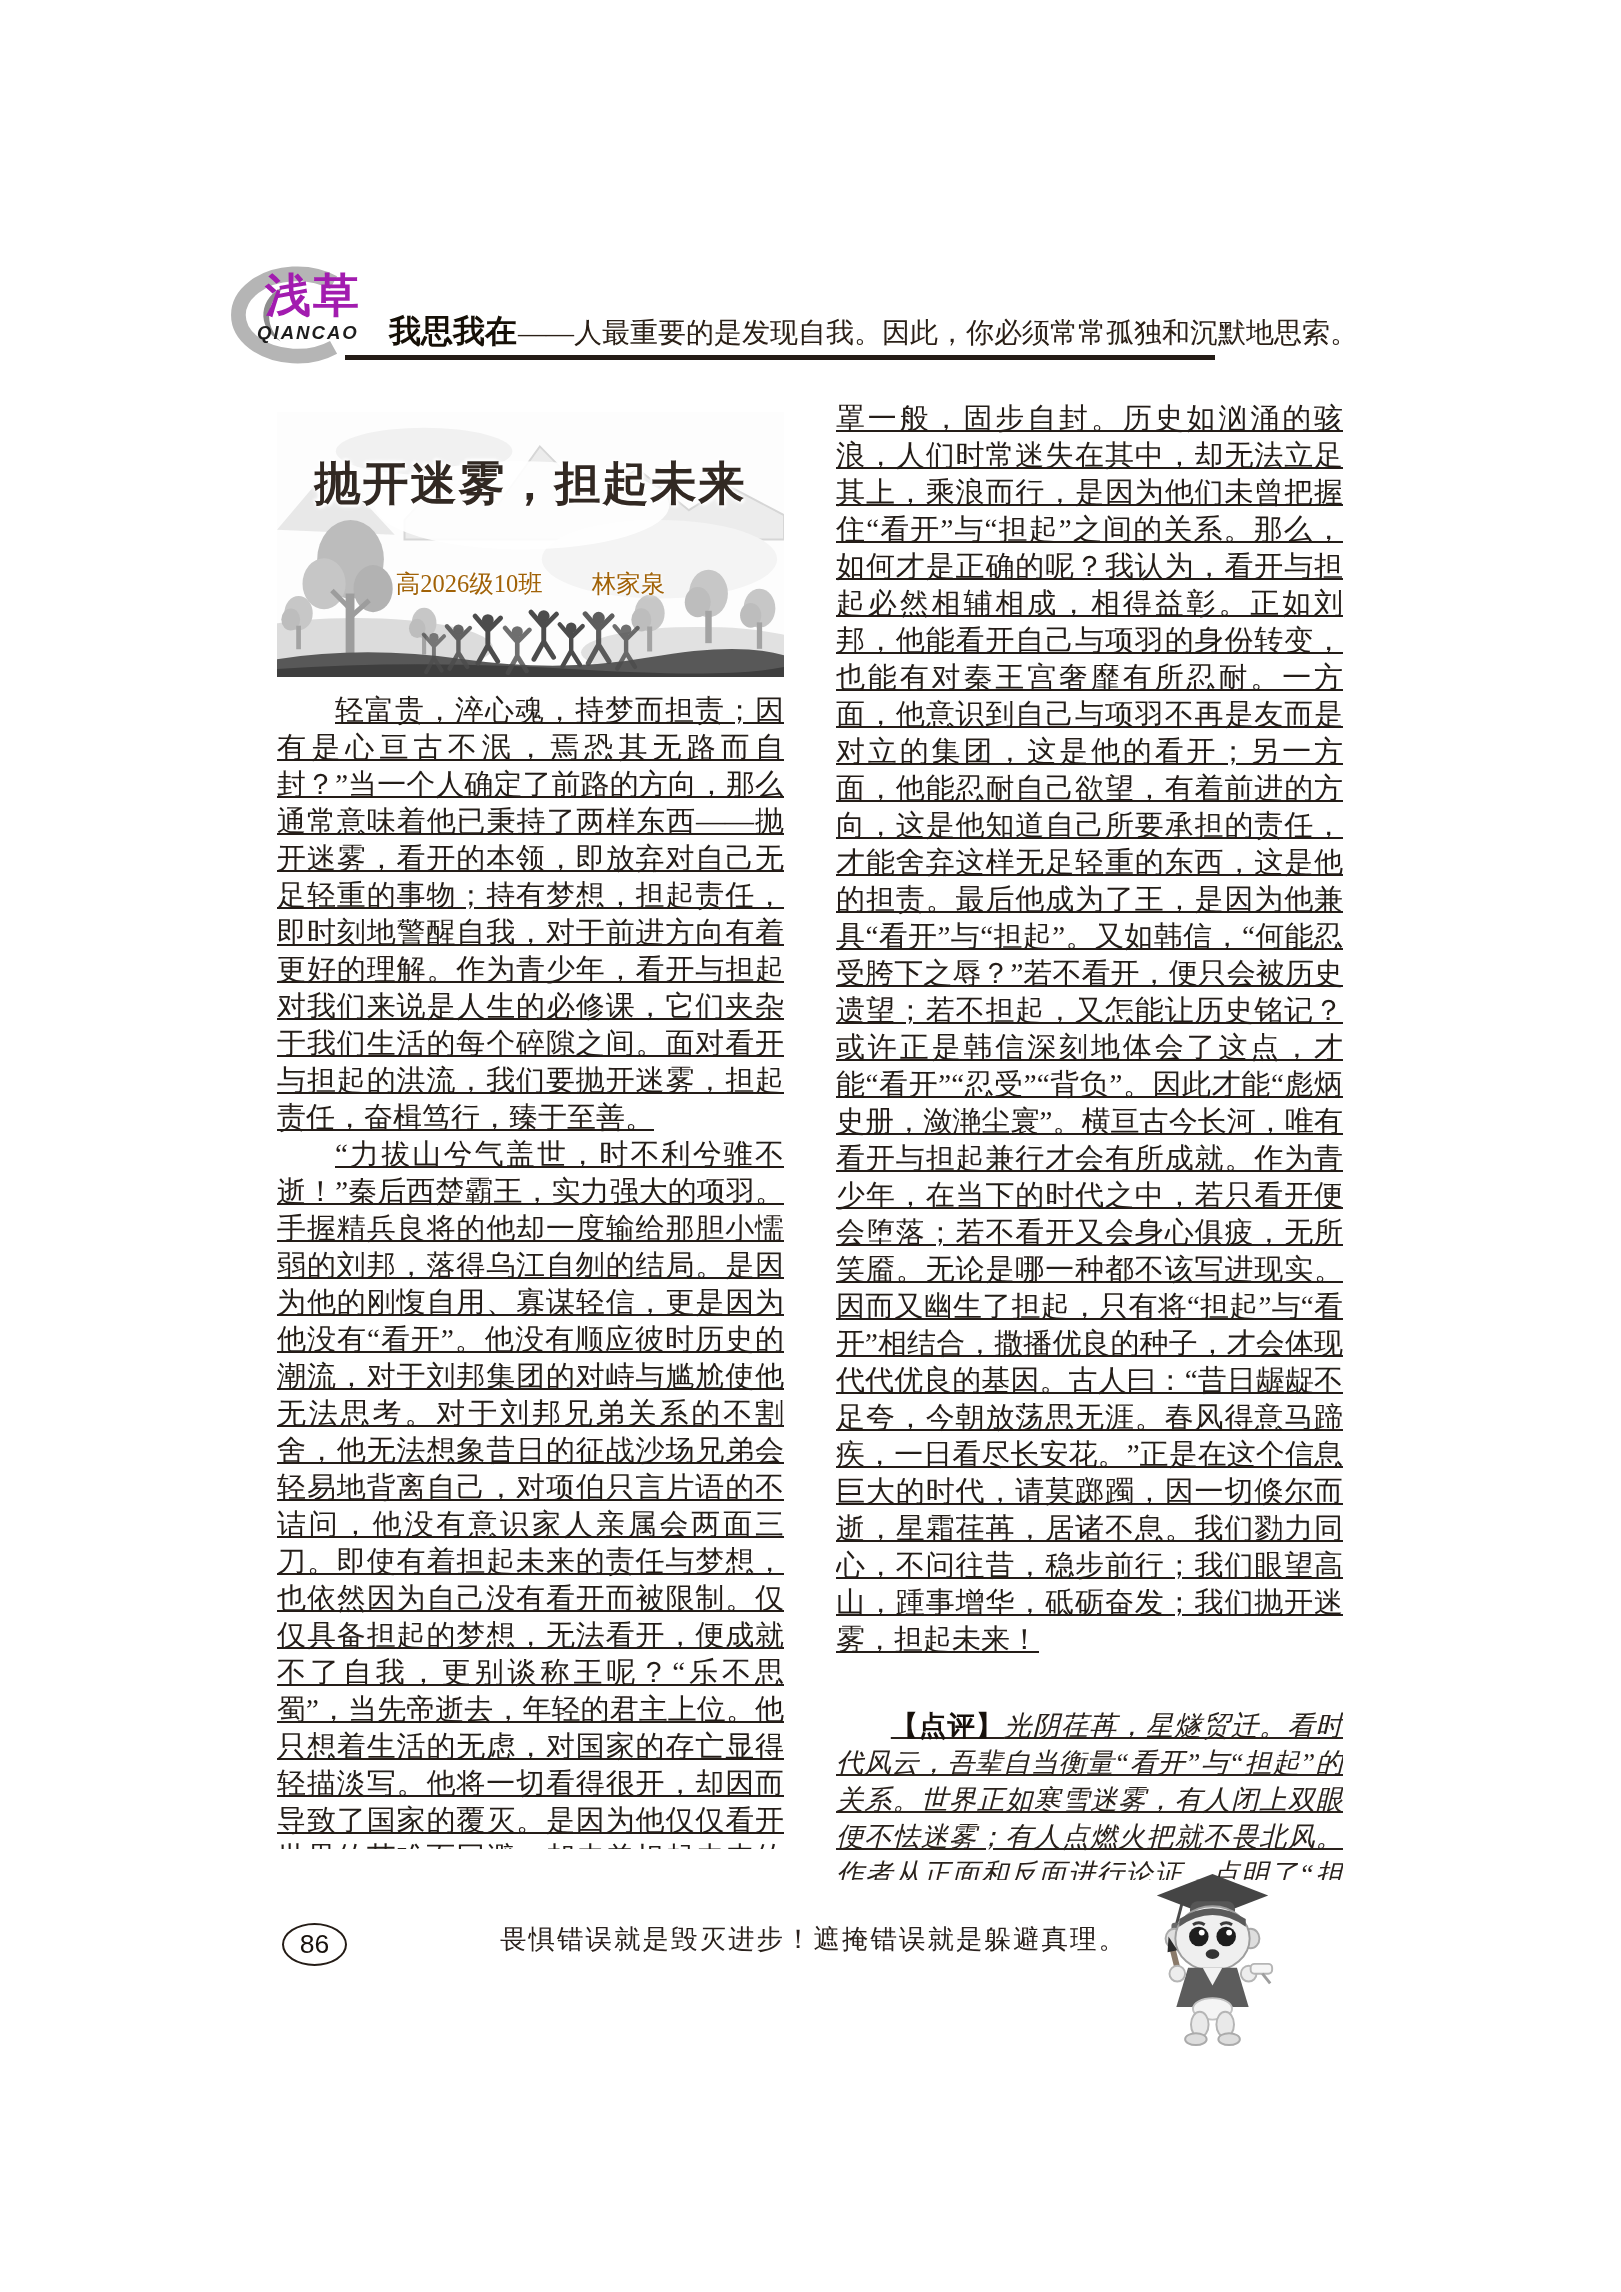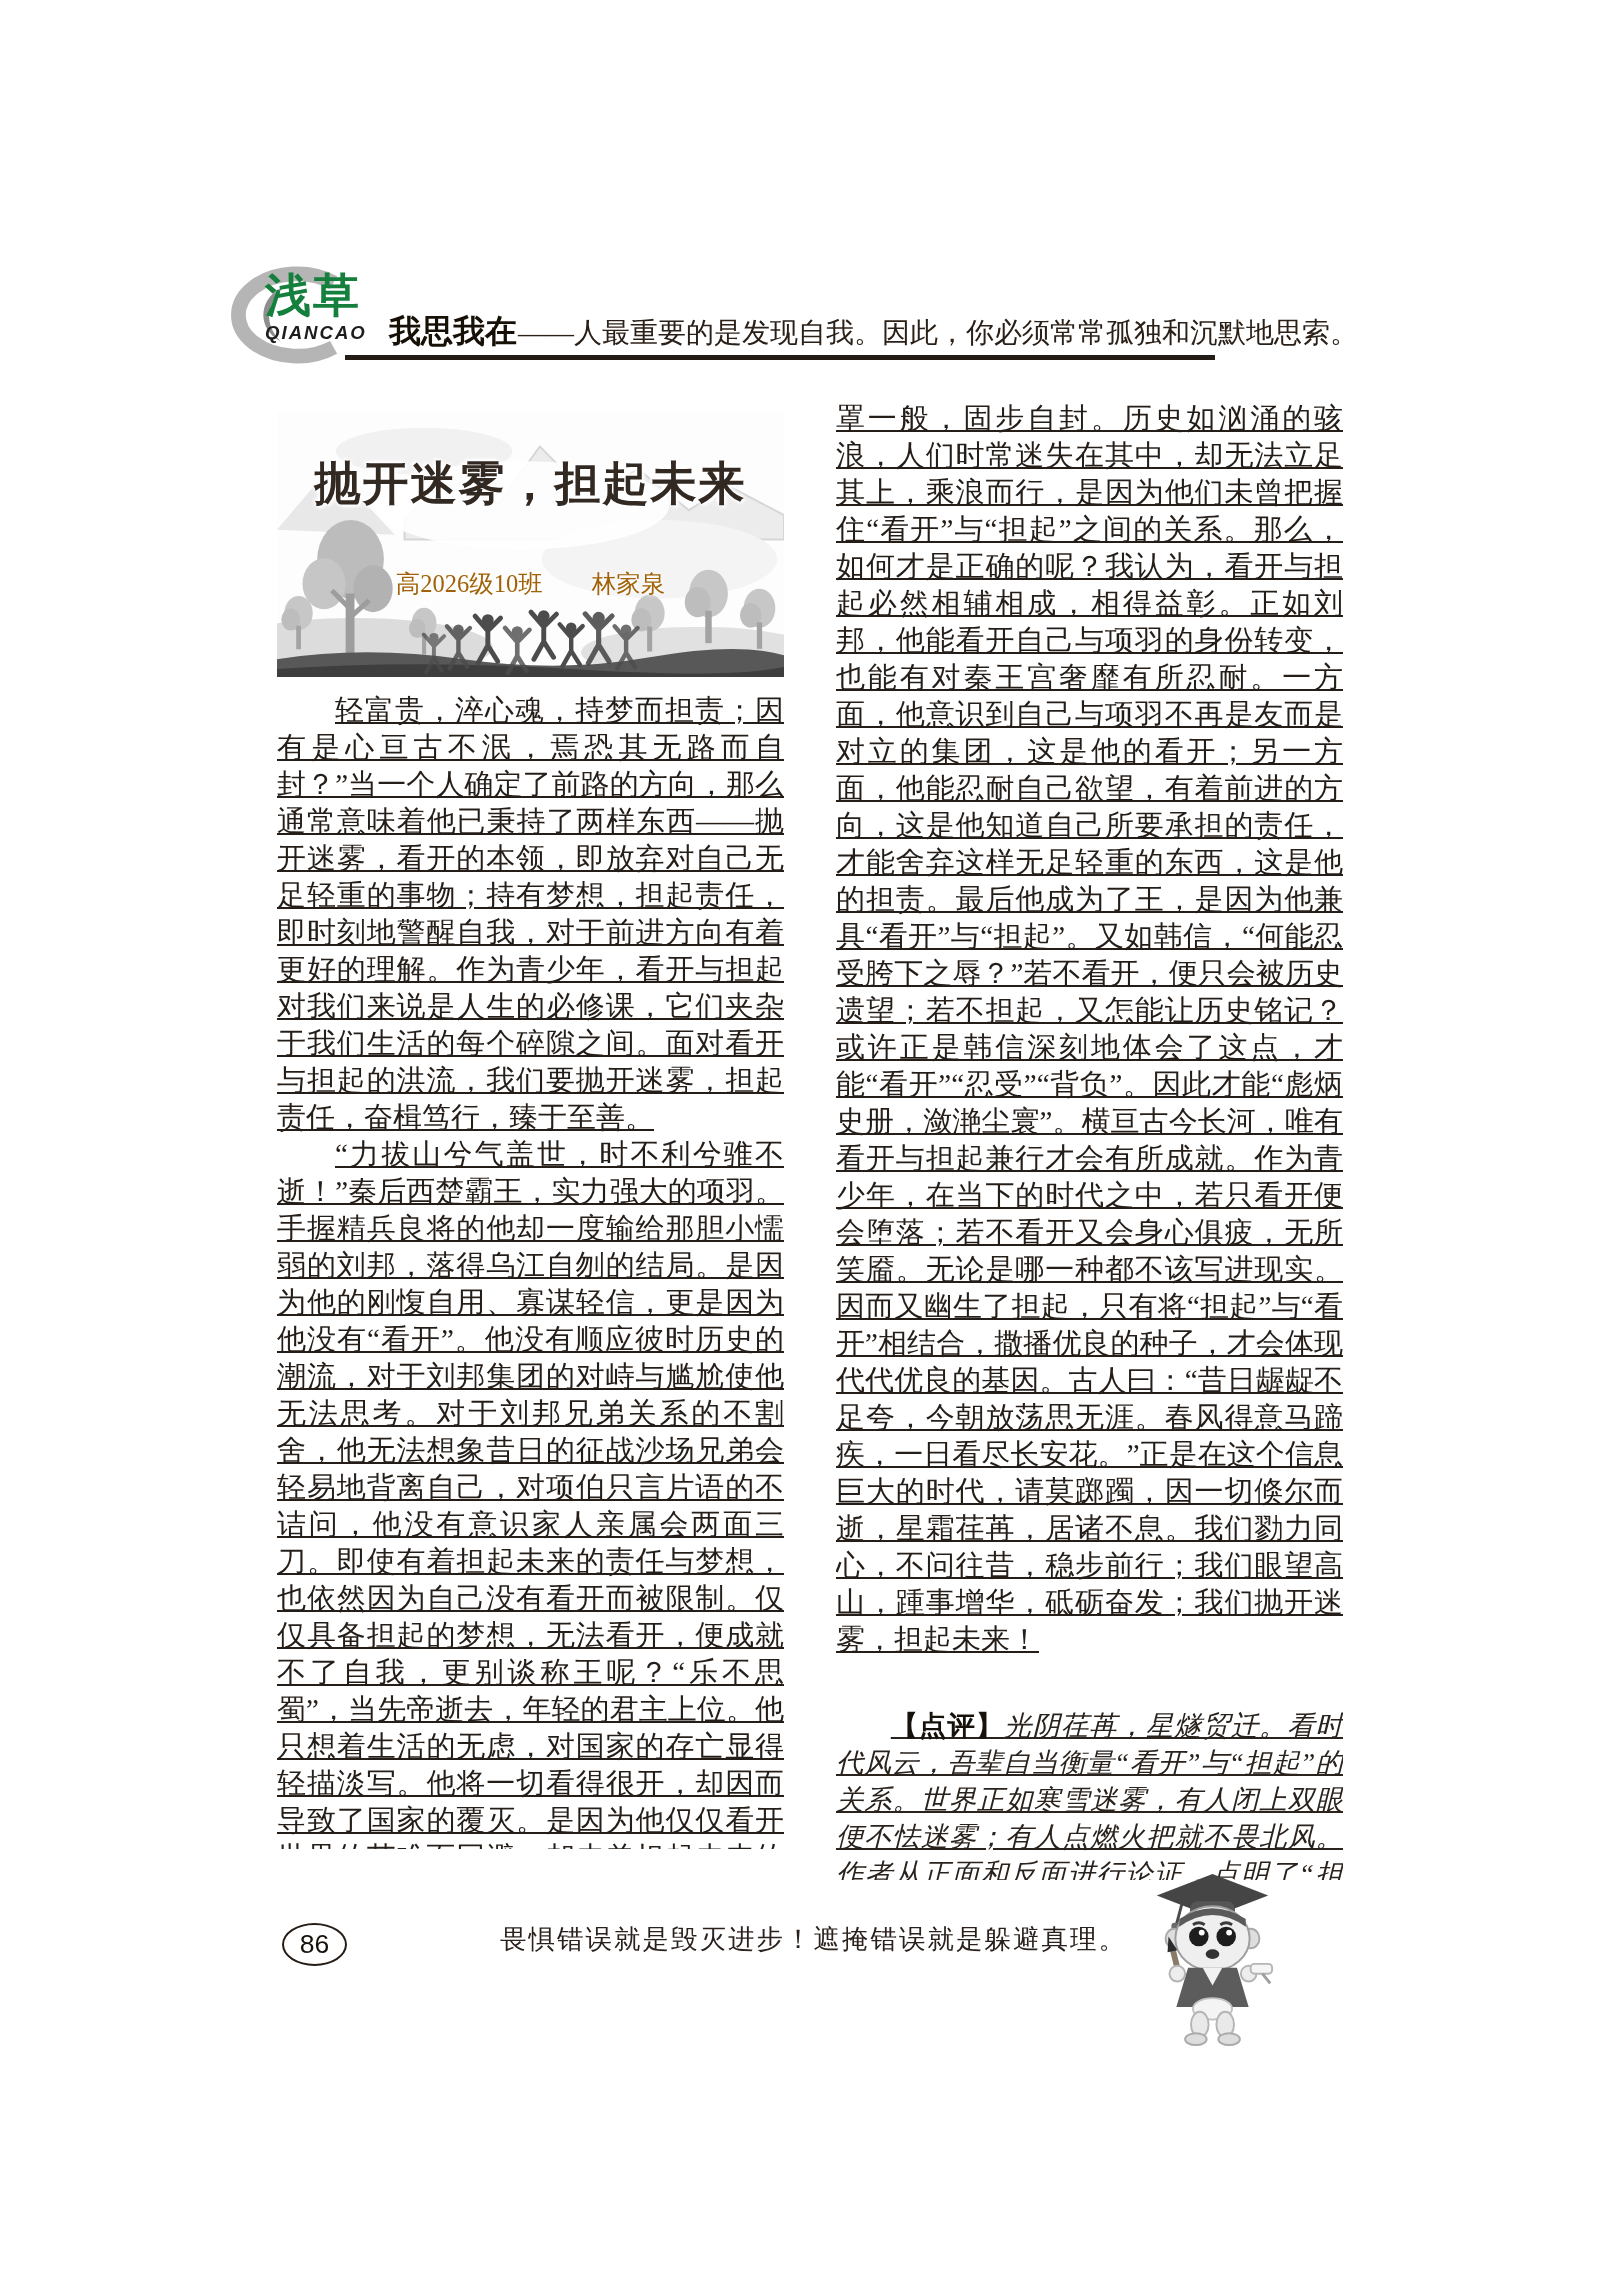--- a/index.html
+++ b/index.html
@@ -4,22 +4,22 @@
 <style>
   html,body{margin:0;padding:0;background:#ffffff;}
   body{width:1621px;height:2293px;position:relative;overflow:hidden;
        font-family:"Liberation Serif","DejaVu Serif",serif;color:#241d18;}
   .abs{position:absolute;}
 
   
   .logo{left:214px;top:263px;width:206px;height:108px;}
   .logo svg{position:absolute;left:0;top:0;}
   .logo-cn{position:absolute;left:51px;top:2px;font-size:46px;font-weight:bold;
-           font-family:"DejaVu Serif",serif;color:#15803d;letter-spacing:2px;}
-  .logo-en{position:absolute;left:51px;top:59px;font-size:18.6px;font-style:italic;
+           font-family:"DejaVu Serif",serif;color:#a21caf;letter-spacing:2px;}
+  .logo-en{position:absolute;left:43px;top:59px;font-size:18.6px;font-style:italic;
            font-weight:bold;font-family:"Liberation Sans","DejaVu Sans",sans-serif;
            color:#1d1d1d;letter-spacing:2px;}
   .slogan{left:389px;top:310px;white-space:nowrap;font-size:28px;color:#2b2017;}
   .slogan b{font-family:Liberation Sans, sans-serif;font-size:32px;
             font-weight:bold;color:#161007;margin-right:1px;}
   .rule{left:345px;top:355px;width:870px;height:4.9px;background:#241c16;}
 
   
   .title-art{left:277px;top:412px;width:507px;height:265px;margin:0;}
   .title-art svg{position:absolute;left:0;top:0;}

